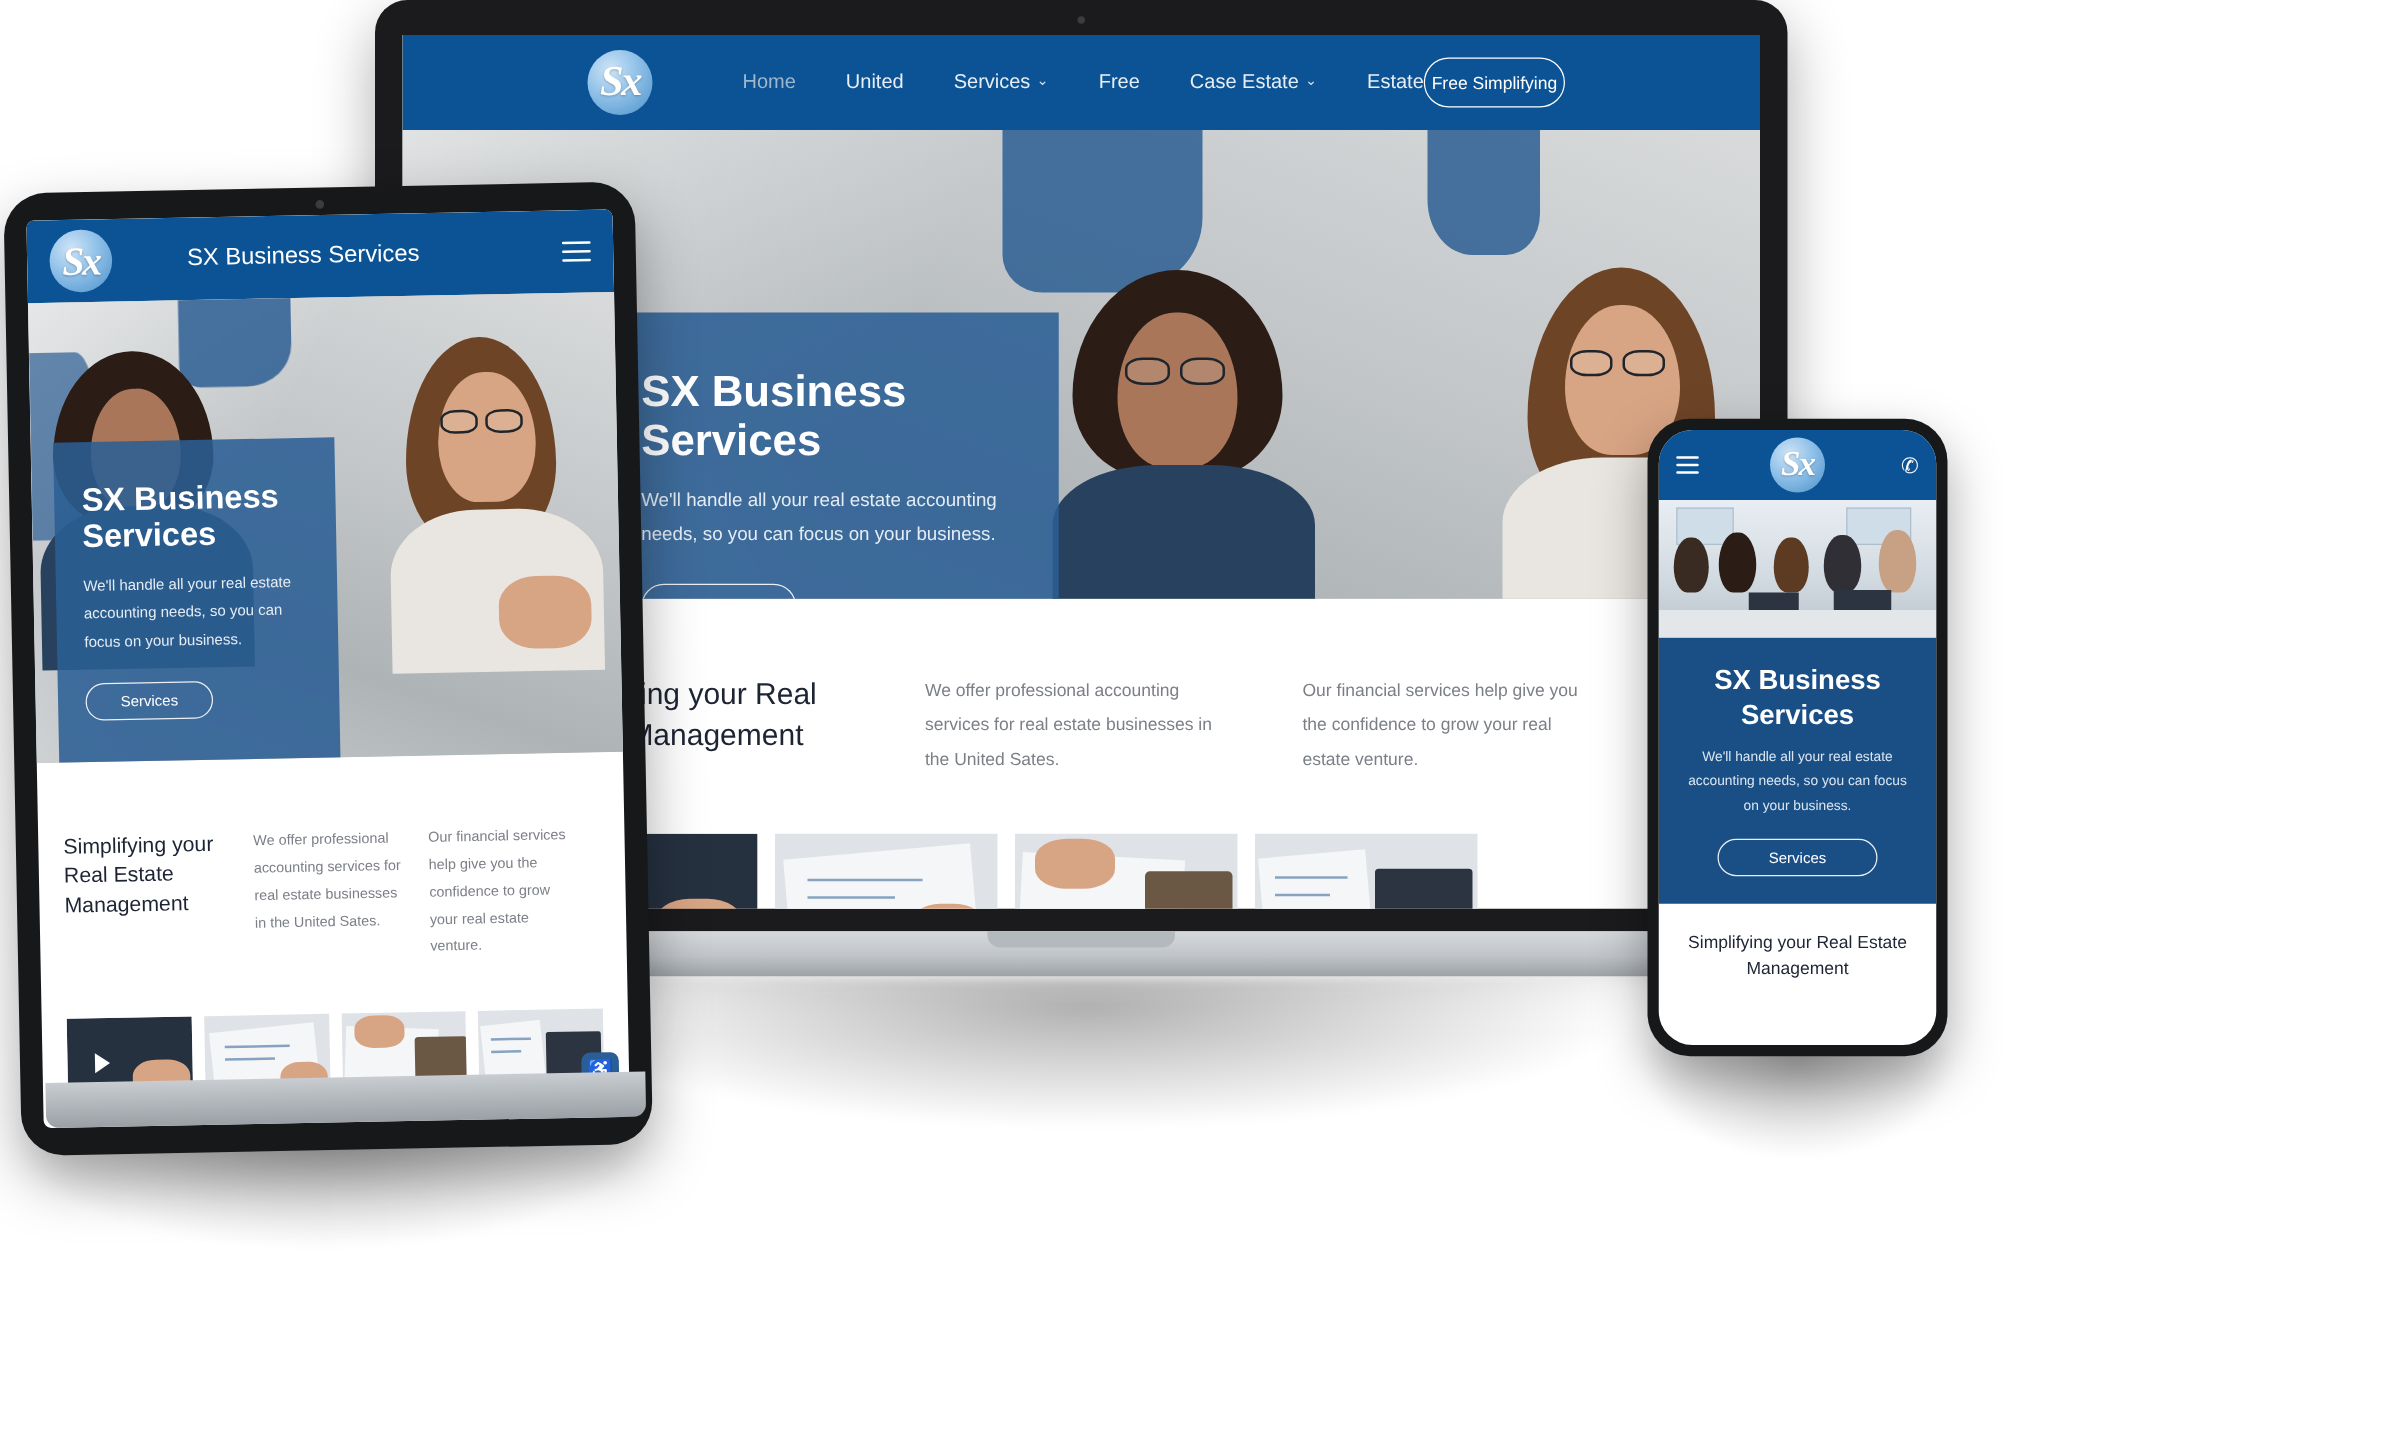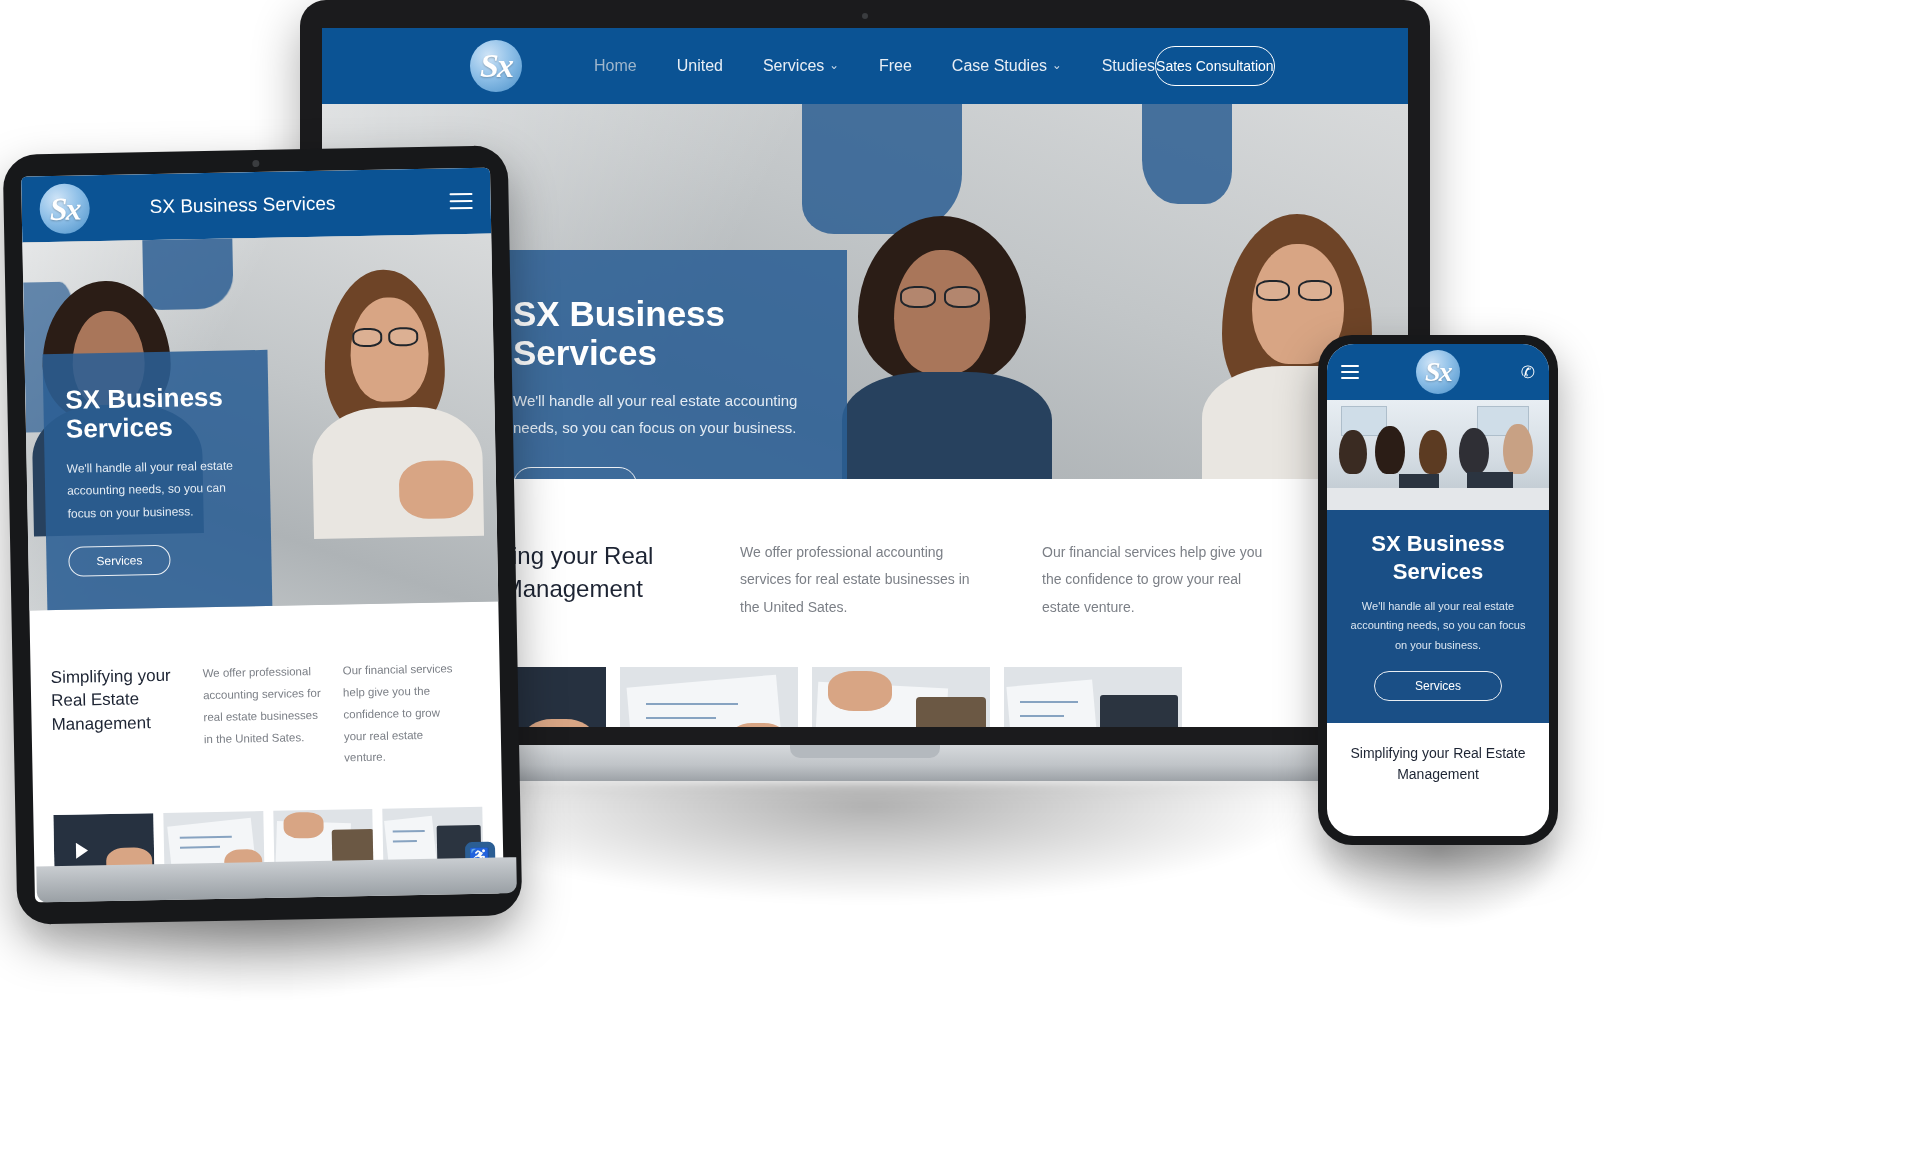--- a/index.html
+++ b/index.html
@@ -217,29 +217,29 @@
                 <span>United</span>
               </a>
             <a class="nav-link">
                 <span>Services</span>
                 <span class="caret">⌄</span>
               </a>
             <a class="nav-link">
                 <span>Free</span>
               </a>
             <a class="nav-link">
-                <span>Case Studies</span>
+                <span>Case Estate</span>
                 <span class="caret">⌄</span>
               </a>
             <a class="nav-link">
-                <span>Studies</span>
+                <span>Estate</span>
               </a>
           </div>
           <div class="cta-pill lp-cta">
-            <span>Sates Consultation</span>
+            <span>Free Simplifying</span>
           </div>
         </div>
 
         <div class="hero-photo lp-hero">
           <div class="hp-wall"></div>
           <div class="hp-blue-paint" style="left:480px;top:-20px;width:160px;height:150px;border-radius:0 0 40% 20%;"></div>
           <div class="hp-blue-paint" style="left:820px;top:-10px;width:90px;height:110px;border-radius:0 0 30% 40%;"></div>
           <div class="hp-blue-paint" style="left:0px;top:120px;width:120px;height:190px;border-radius:0 30% 20% 0;opacity:.7;"></div>
 
           <div class="hp-hair hp-hair-a" style="left:536px;top:112px;width:168px;height:168px;"></div>

